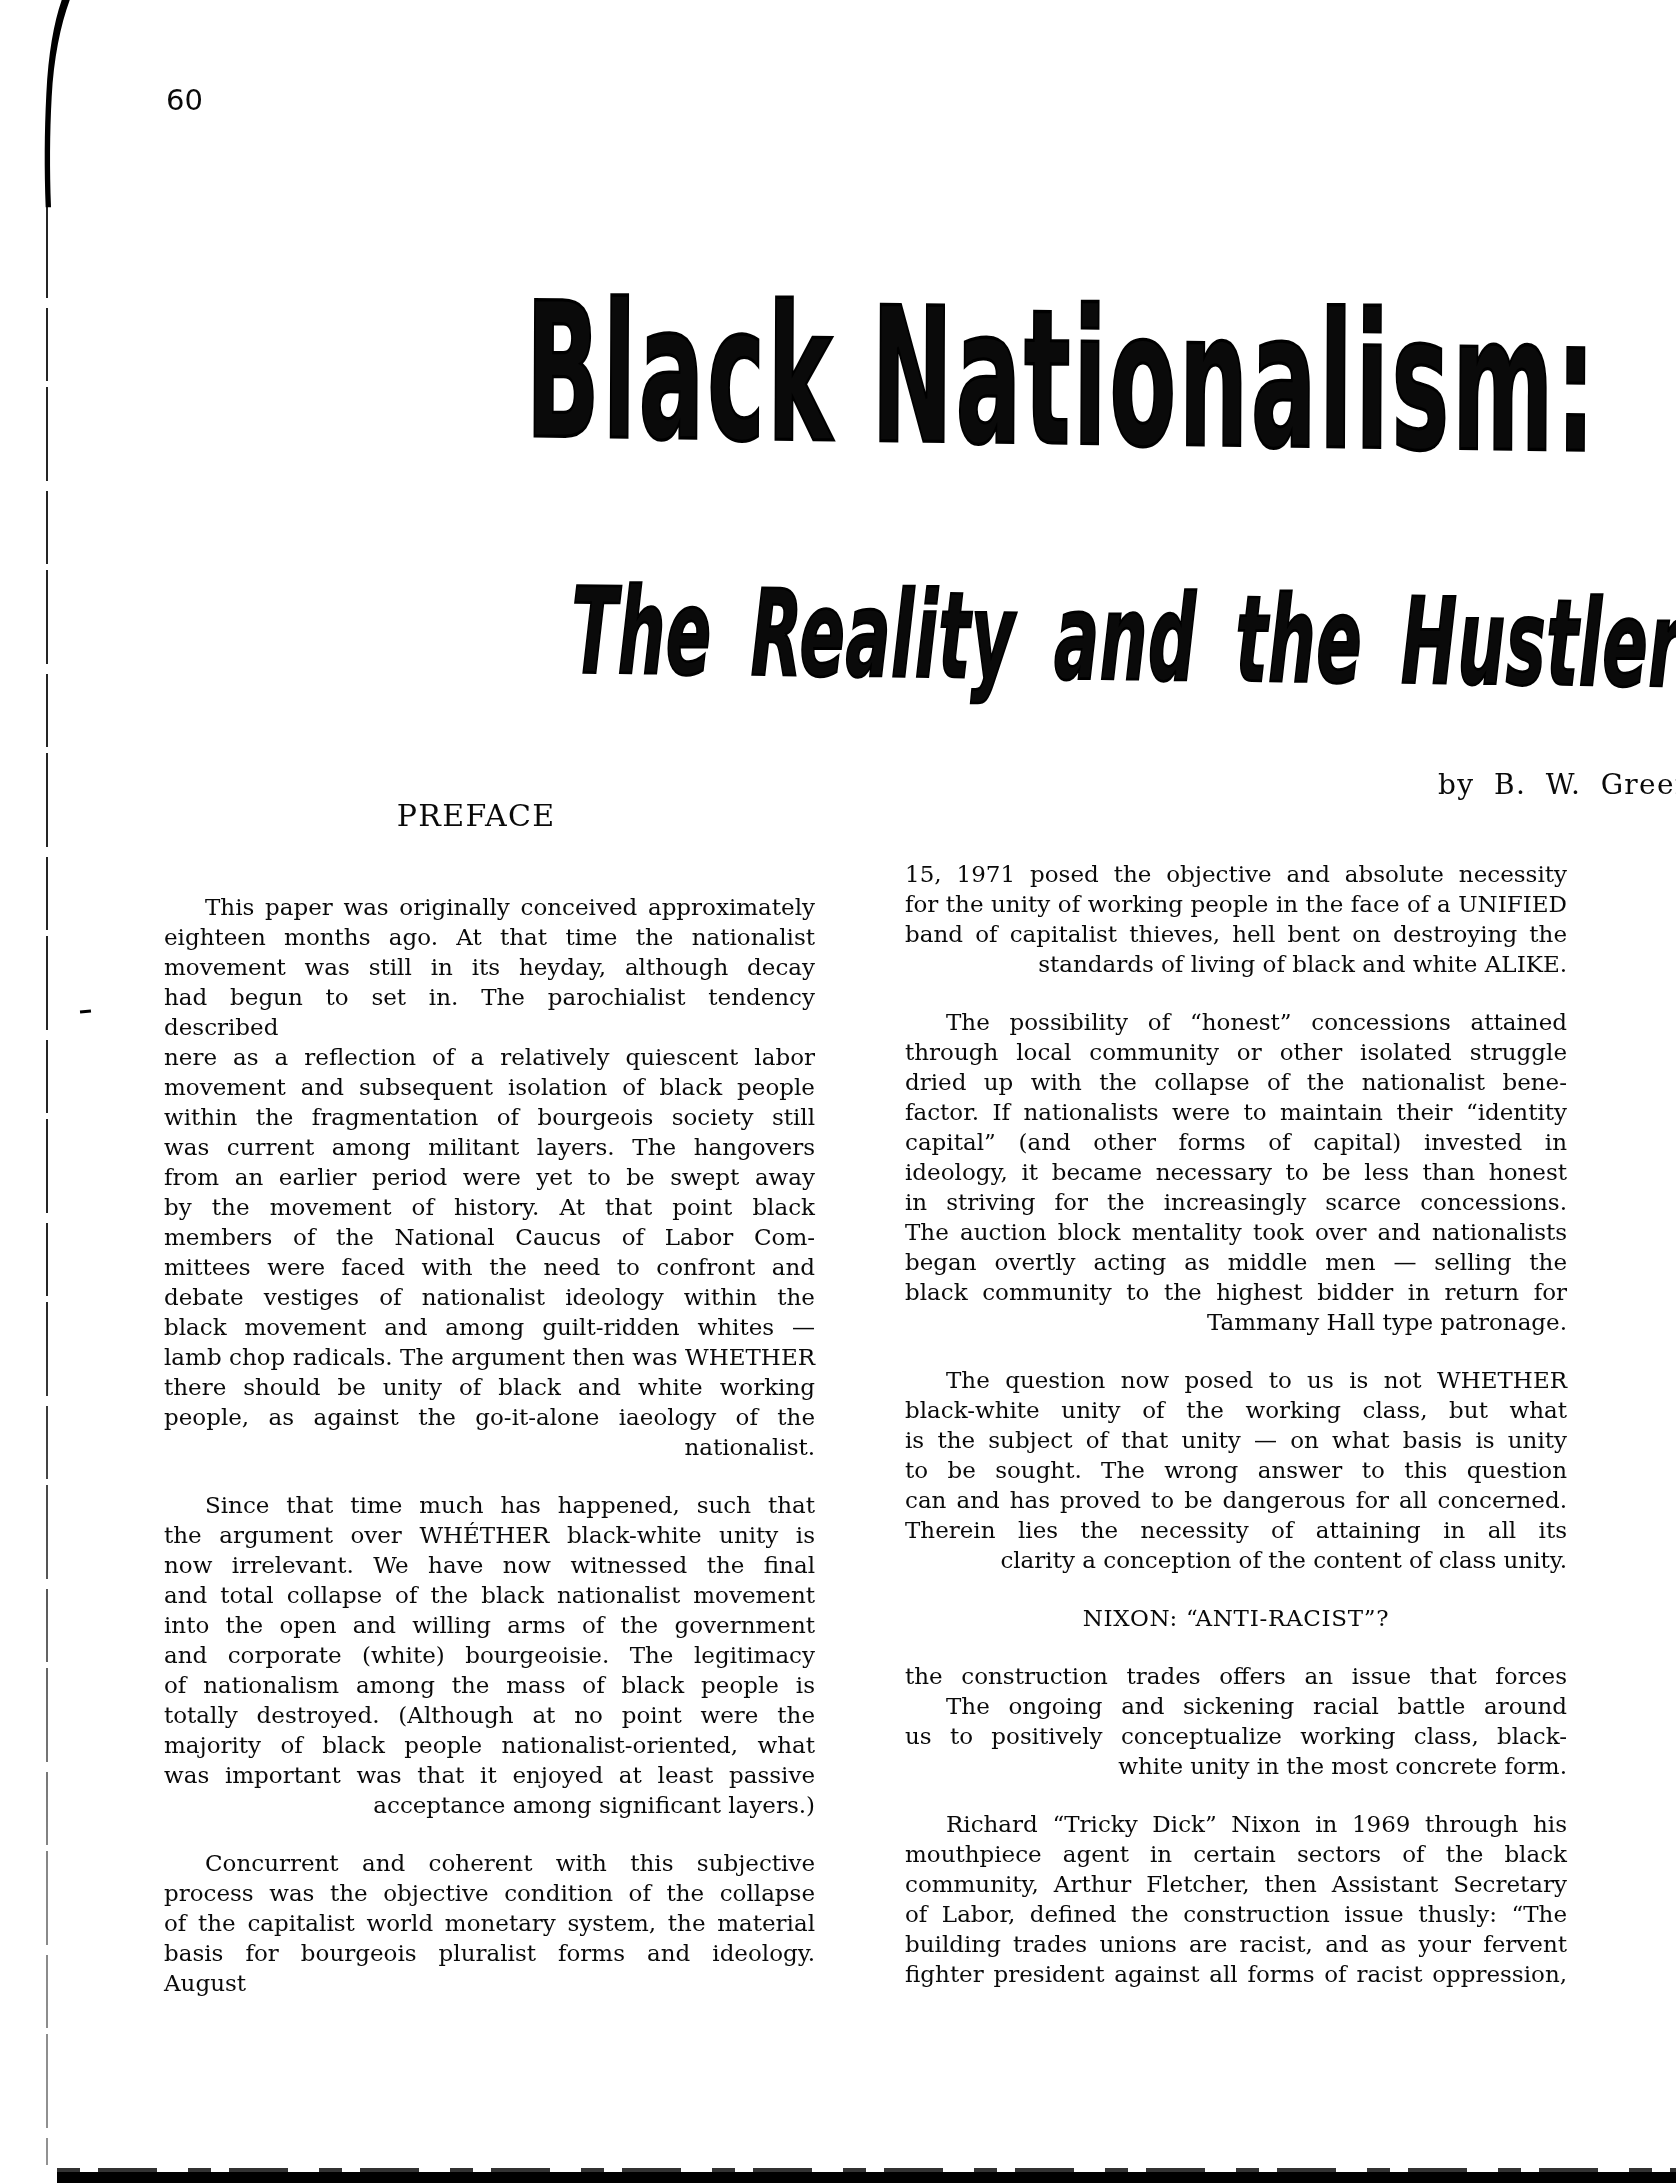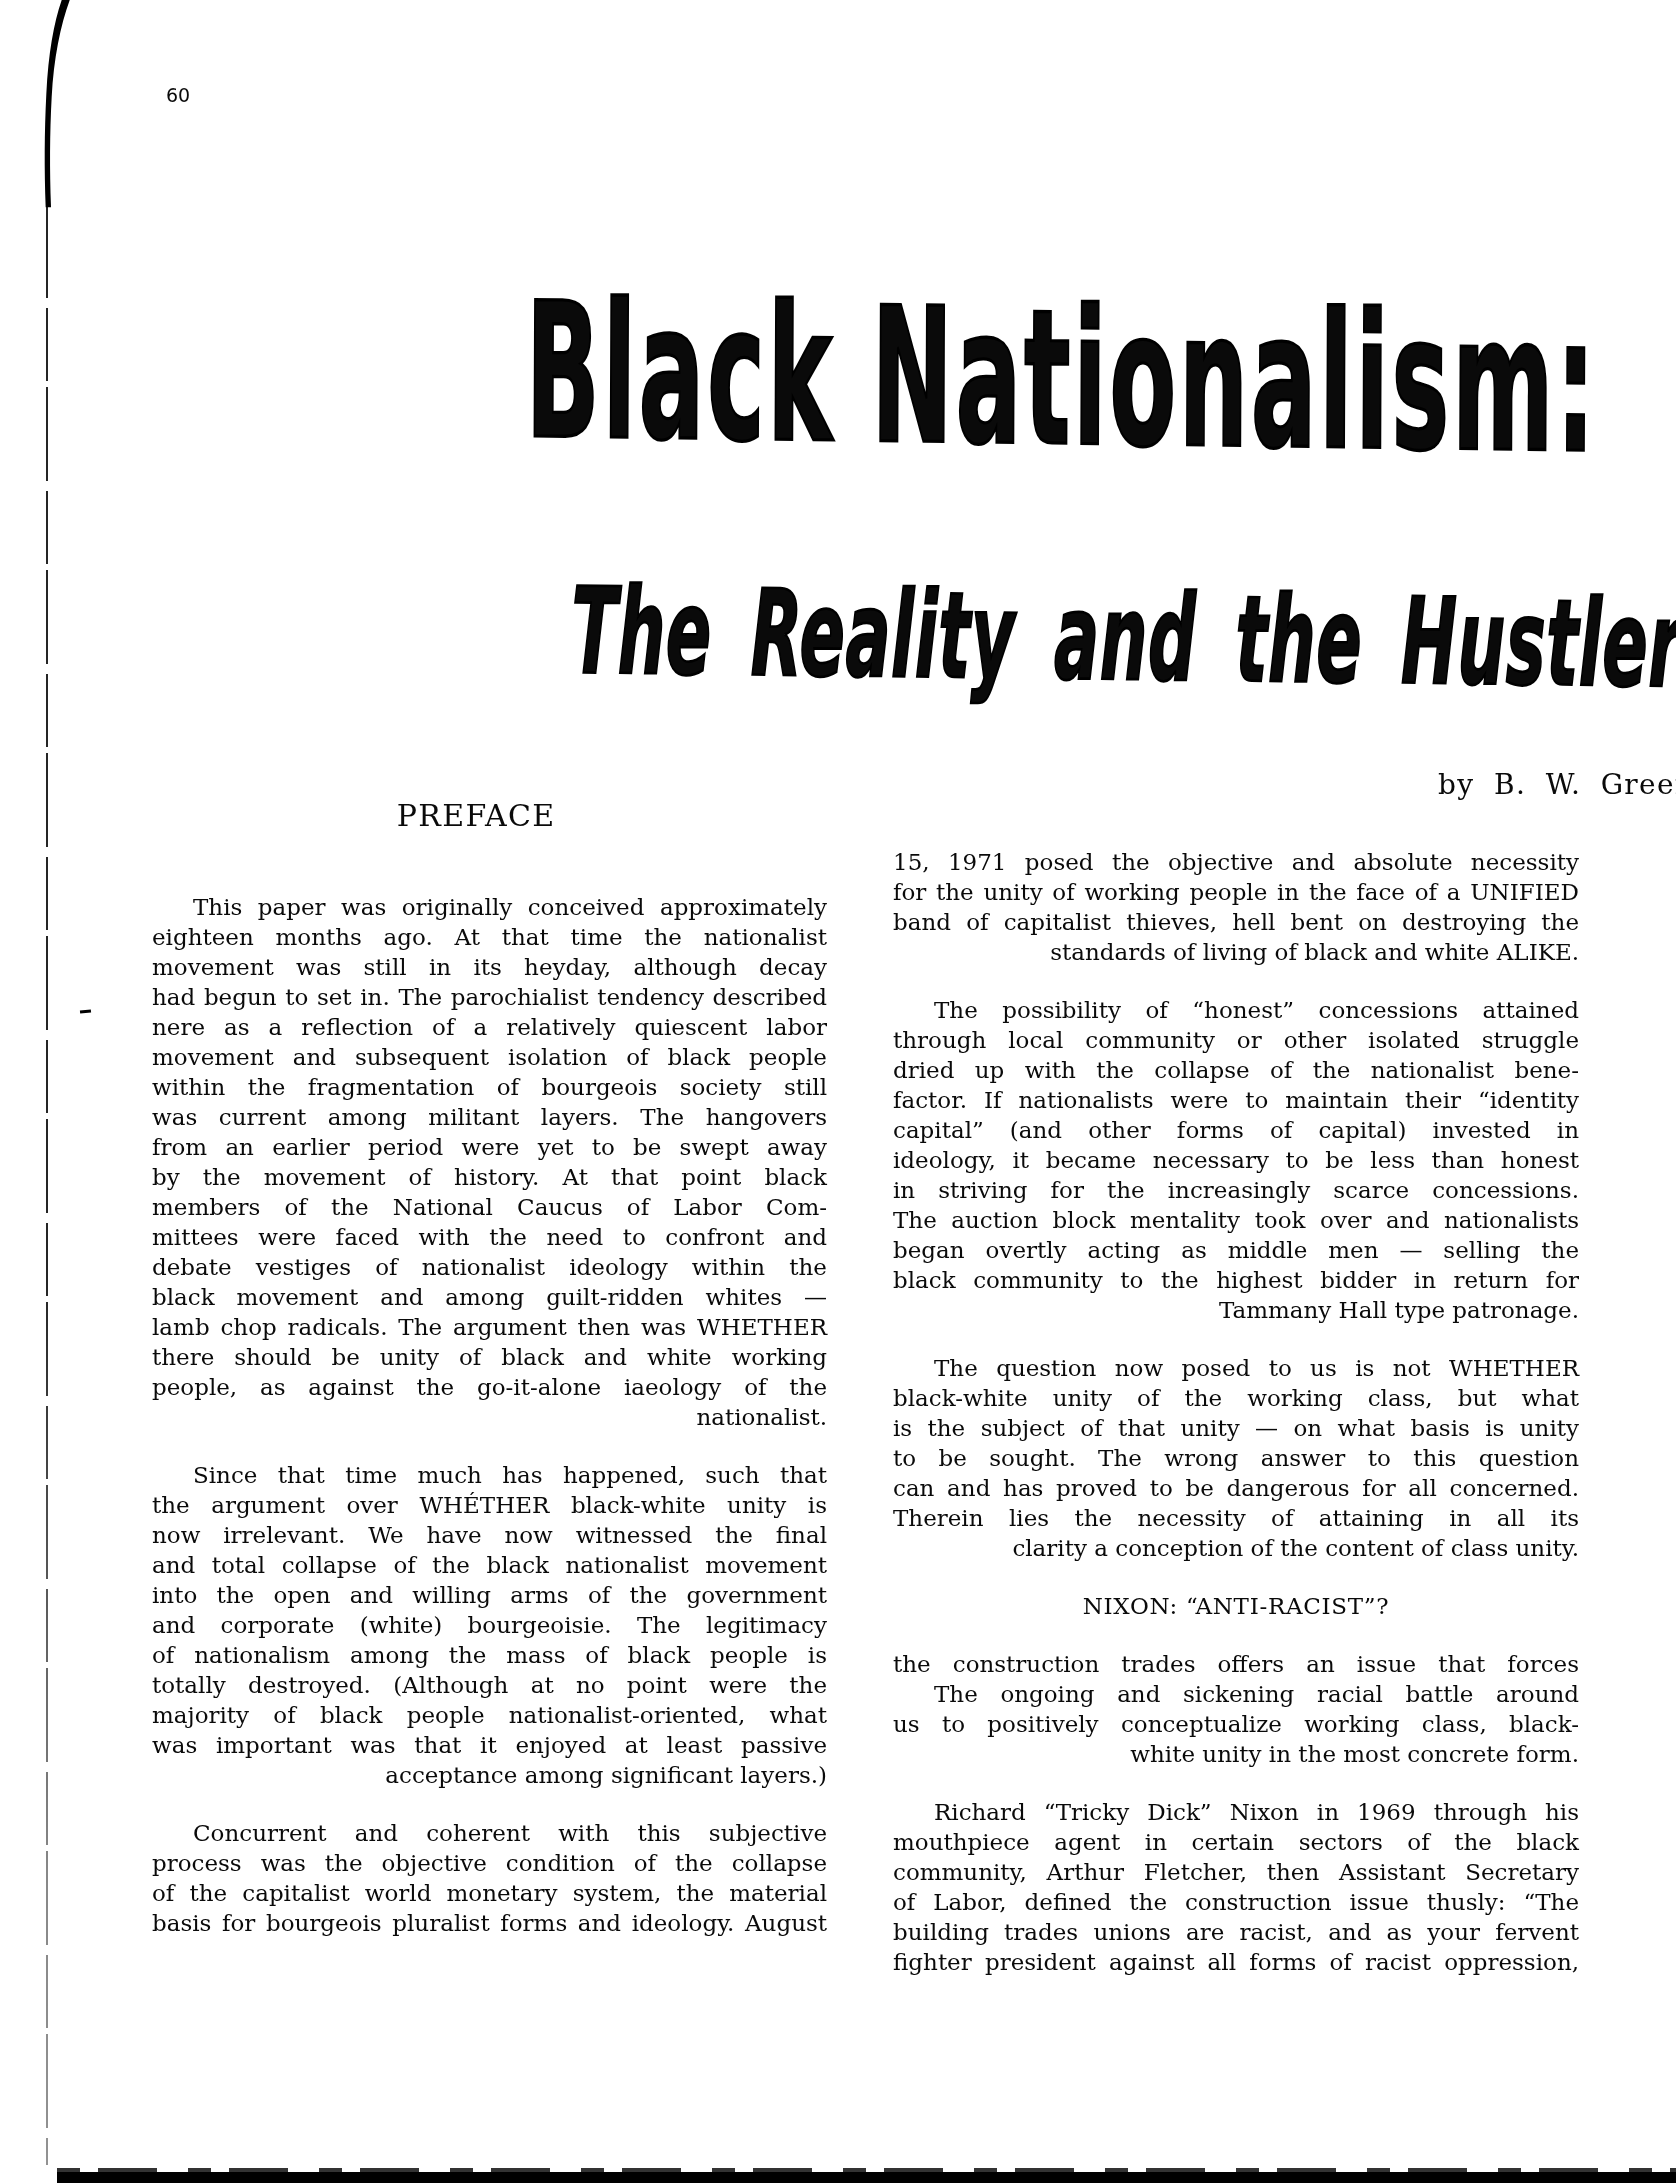--- a/index.html
+++ b/index.html
@@ -40,21 +40,21 @@
     width: 100%; height: 4px; opacity: .8;
     background: repeating-linear-gradient(90deg,
       #000 0 23px, transparent 23px 41px,
       #000 41px 100px, transparent 100px 131px);
   }
 
   
   .page-number {
     position: absolute; left: 166px; top: 86px;
     font-family: "DejaVu Sans", sans-serif;
-    font-size: 19px; line-height: 1;
+    font-size: 29px; line-height: 1;
   }
   .title-wrap { position: absolute; left: 0; top: 285px; width: 100%; text-align: left; }
   .title-text {
     display: inline-block; white-space: nowrap;
     font-family: "DejaVu Sans", sans-serif;
     font-weight: bold; font-size: 187px; line-height: 1;
     letter-spacing: 5.3px;
     -webkit-text-stroke: 3.3px #000;
     transform: translateX(31px) scaleX(0.52) rotate(0.4deg);
   }
@@ -79,21 +79,21 @@
   
   .col { position: absolute; font-size: 23px; }
   .lc { left: 152px;  top: 801px; width: 675px; }
   .rc { left: 893px; top: 847px; width: 686px; }
 
   .preface {
     text-align: center; font-size: 30px; line-height: 30px;
     letter-spacing: 1.3px; margin: 0 0 61px 0;
     transform: translateX(-13.4px);
   }
-  .body-para { margin: 0; }
+  .body-para { margin: 12px; }
   .gap { margin-top: 28px; }
   .section-heading {
     font-size: 23px; line-height: 30px; text-align: center;
     letter-spacing: 0.7px;
   }
   .line { line-height: 30px; min-height: 30px; }
   .just { text-align: justify; text-align-last: justify; }
   .line:not(.just) { text-align: right; }
   .indent { padding-left: 41px; }
 </style>

